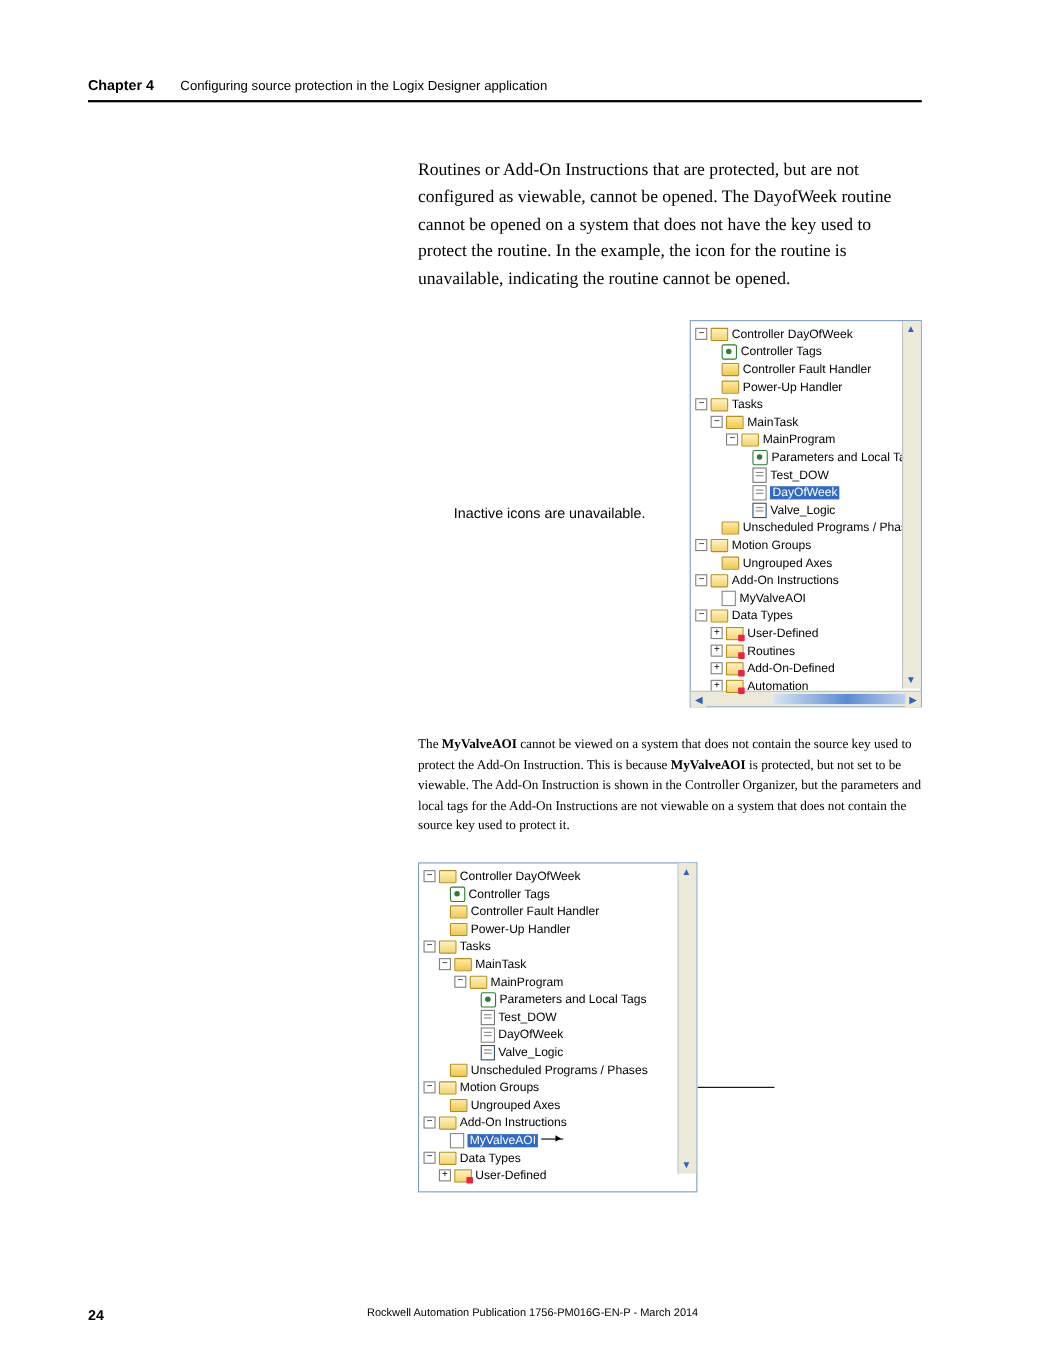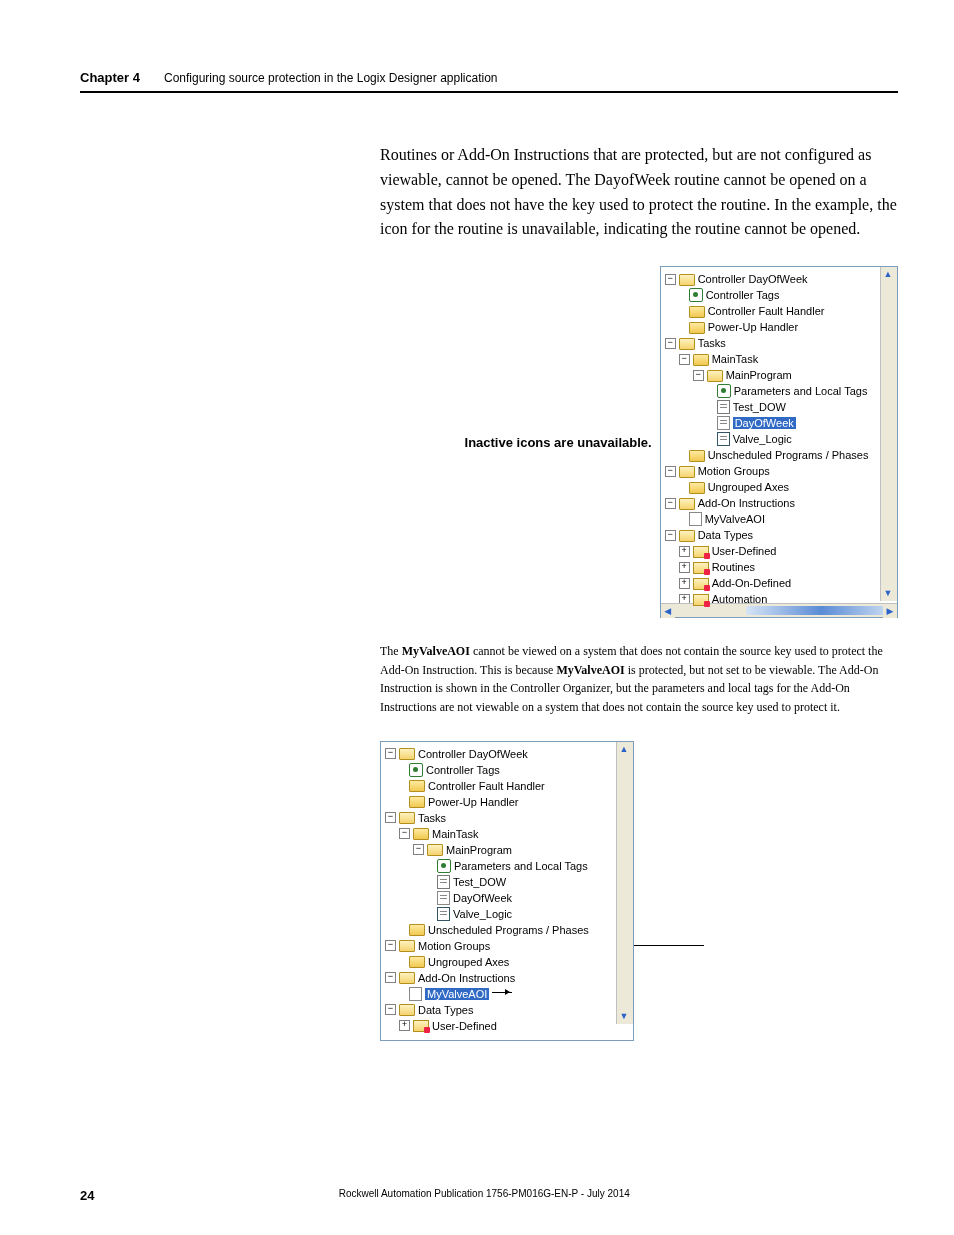--- a/index.html
+++ b/index.html
@@ -6,21 +6,21 @@
     margin: 0;
     background: #fff;
     font-family: Georgia, "Times New Roman", serif;
     color: #000;
   }
   .page {
     width: 954px;
     height: 1235px;
     position: relative;
     box-sizing: border-box;
-    padding: 70px 56px 40px 80px;
+    padding: 70px 116px 40px 80px;
   }
   .header {
     display: flex;
     align-items: baseline;
     gap: 24px;
     border-bottom: 2px solid #000;
     padding-bottom: 6px;
     font-family: Arial, Helvetica, sans-serif;
   }
   .chapter {
@@ -44,24 +44,24 @@
     line-height: 1.55;
     margin-top: 24px;
   }
   .figure-row {
     display: flex;
     align-items: center;
     margin-top: 24px;
   }
   .callout {
     font-family: Arial, Helvetica, sans-serif;
-    font-weight: 700;
+    font-weight: 400;
     font-size: 13px;
     width: 290px;
-    text-align: right;
+    text-align: center;
     padding-left: 300px;
     box-sizing: content-box;
   }
   .callout-right {
     font-family: Arial, Helvetica, sans-serif;
     font-weight: 700;
     font-size: 14px;
     line-height: 1.4;
     width: 210px;
     margin-left: 12px;
@@ -393,16 +393,16 @@
           <span class="ic ic-dt"></span>
           <span>User-Defined</span>
         </div>
     </div>
 
     <div style="width:70px;border-top:1px solid #000;align-self:center;margin-top:110px;"></div>
   </div>
 
   <div class="footer">
     <span class="pgnum">24</span>
-    <span class="pubid">Rockwell Automation Publication 1756-PM016G-EN-P - July 2014</span>
+    <span class="pubid">Rockwell Automation Publication 1756-PM016G-EN-P - March 2014</span>
   </div>
 
 </div>
 
 </body></html>

